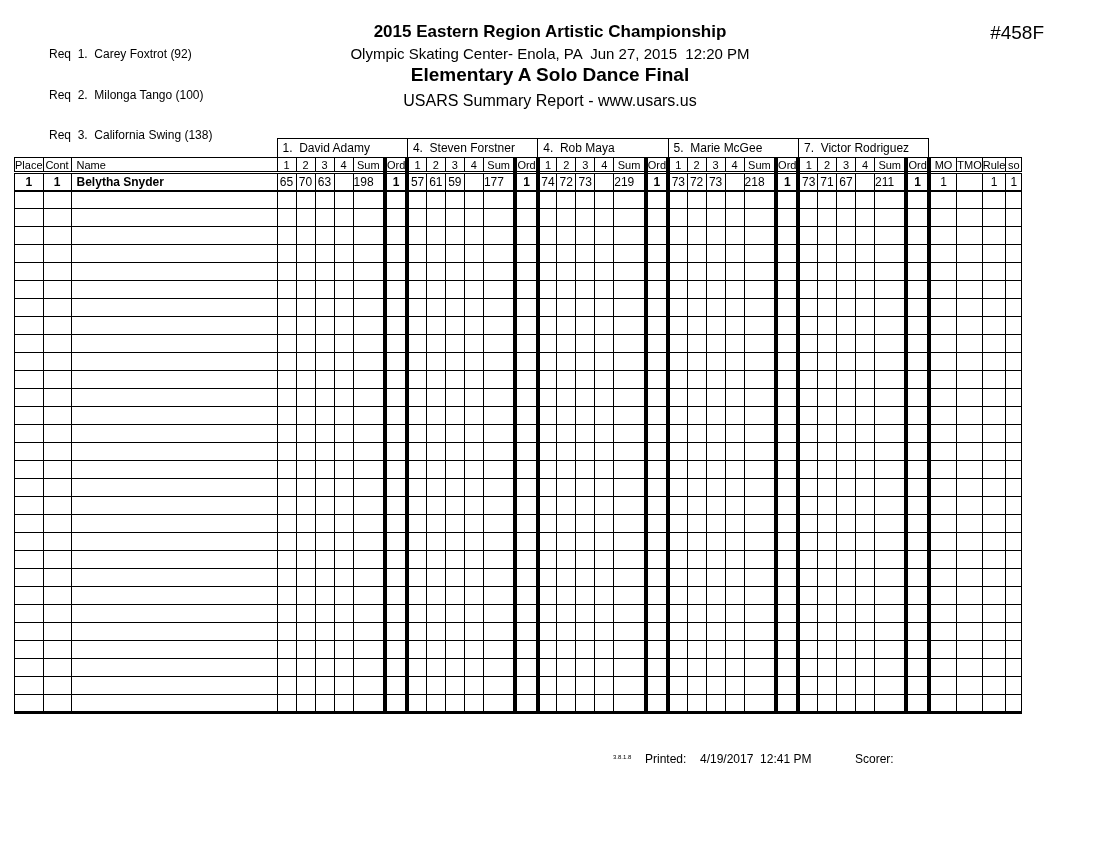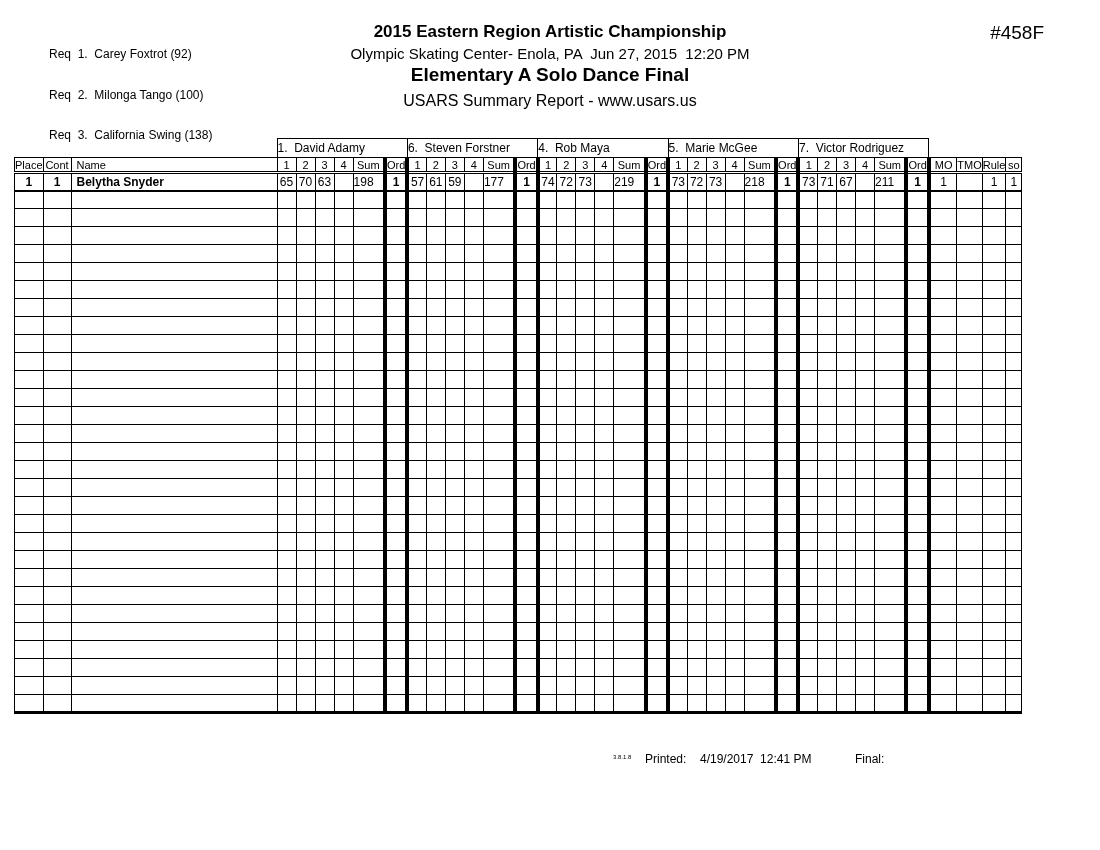--- a/index.html
+++ b/index.html
@@ -14,21 +14,21 @@
   .title-venue  { top: 45px; font-size: 15px; }
   .title-event  { top: 64px; font-size: 19px; font-weight: bold; }
   .title-report { top: 92px; font-size: 16px; }
   .doc-number { position: absolute; top: 22px; right: 56px; font-size: 19px; font-weight: normal; text-align: right; }
 
   
   table { position: absolute; left: 14px; top: 138px; border-collapse: collapse; table-layout: fixed; }
   td { border: 1px solid #000; height: 18px; padding: 0; font-size: 12px; text-align: center;
        vertical-align: middle; overflow: hidden; white-space: nowrap; }
   td.corner { border: none; }
-  td.judge-name { text-align: left; height: 19px; font-size: 12px; white-space: pre; }
+  td.judge-name { text-align: left; padding-left: 5px; height: 19px; font-size: 12px; white-space: pre; }
   td.colhead { height: 15px; font-size: 11px; }
   td.name-h { text-align: left; padding-left: 5px; }
   td.ord { border-left: 4px solid #000; border-right: 4px solid #000; }
   td.bold { font-weight: bold; }
   td.sum { text-align: left; padding-right: 3px; }
   td.name-cell-left { text-align: left; padding-left: 5px; }
   tr.data-row td { border-top: 3px double #000; border-bottom: 2px solid #000; }
   tbody tr:last-child td { border-bottom: 3px solid #000; }
 
   
@@ -94,21 +94,21 @@
       <col style="width: 18px;">
       <col style="width: 28px;">
       <col style="width: 24px;">
       <col style="width: 20px;">
       <col style="width: 16px;">
     </colgroup>
     <thead>
       <tr>
         <td class="corner" colspan="3"></td>
         <td class="judge-name" colspan="6">1.  David Adamy</td>
-        <td class="judge-name" colspan="6">6.  Steven Forstner</td>
+        <td class="judge-name" colspan="6">4.  Steven Forstner</td>
         <td class="judge-name" colspan="6">4.  Rob Maya</td>
         <td class="judge-name" colspan="6">5.  Marie McGee</td>
         <td class="judge-name" colspan="6">7.  Victor Rodriguez</td>
         <td class="corner" colspan="4"></td>
       </tr>
       <tr>
         <td class="colhead">Place</td>
         <td class="colhead">Cont</td>
         <td class="colhead name-h">Name</td>
         <td class="colhead">1</td>
@@ -1318,14 +1318,14 @@
         <td></td>
         <td></td>
       </tr>
     </tbody>
 </table>
 
 <div class="footer">
   <span class="version-text">3.8.1.8</span>
   <span class="printed-label">Printed:</span>
   <span class="printed-value">4/19/2017  12:41 PM</span>
-  <span class="scorer-label">Final:</span>
+  <span class="scorer-label">Scorer:</span>
 </div>
 
 </body></html>

